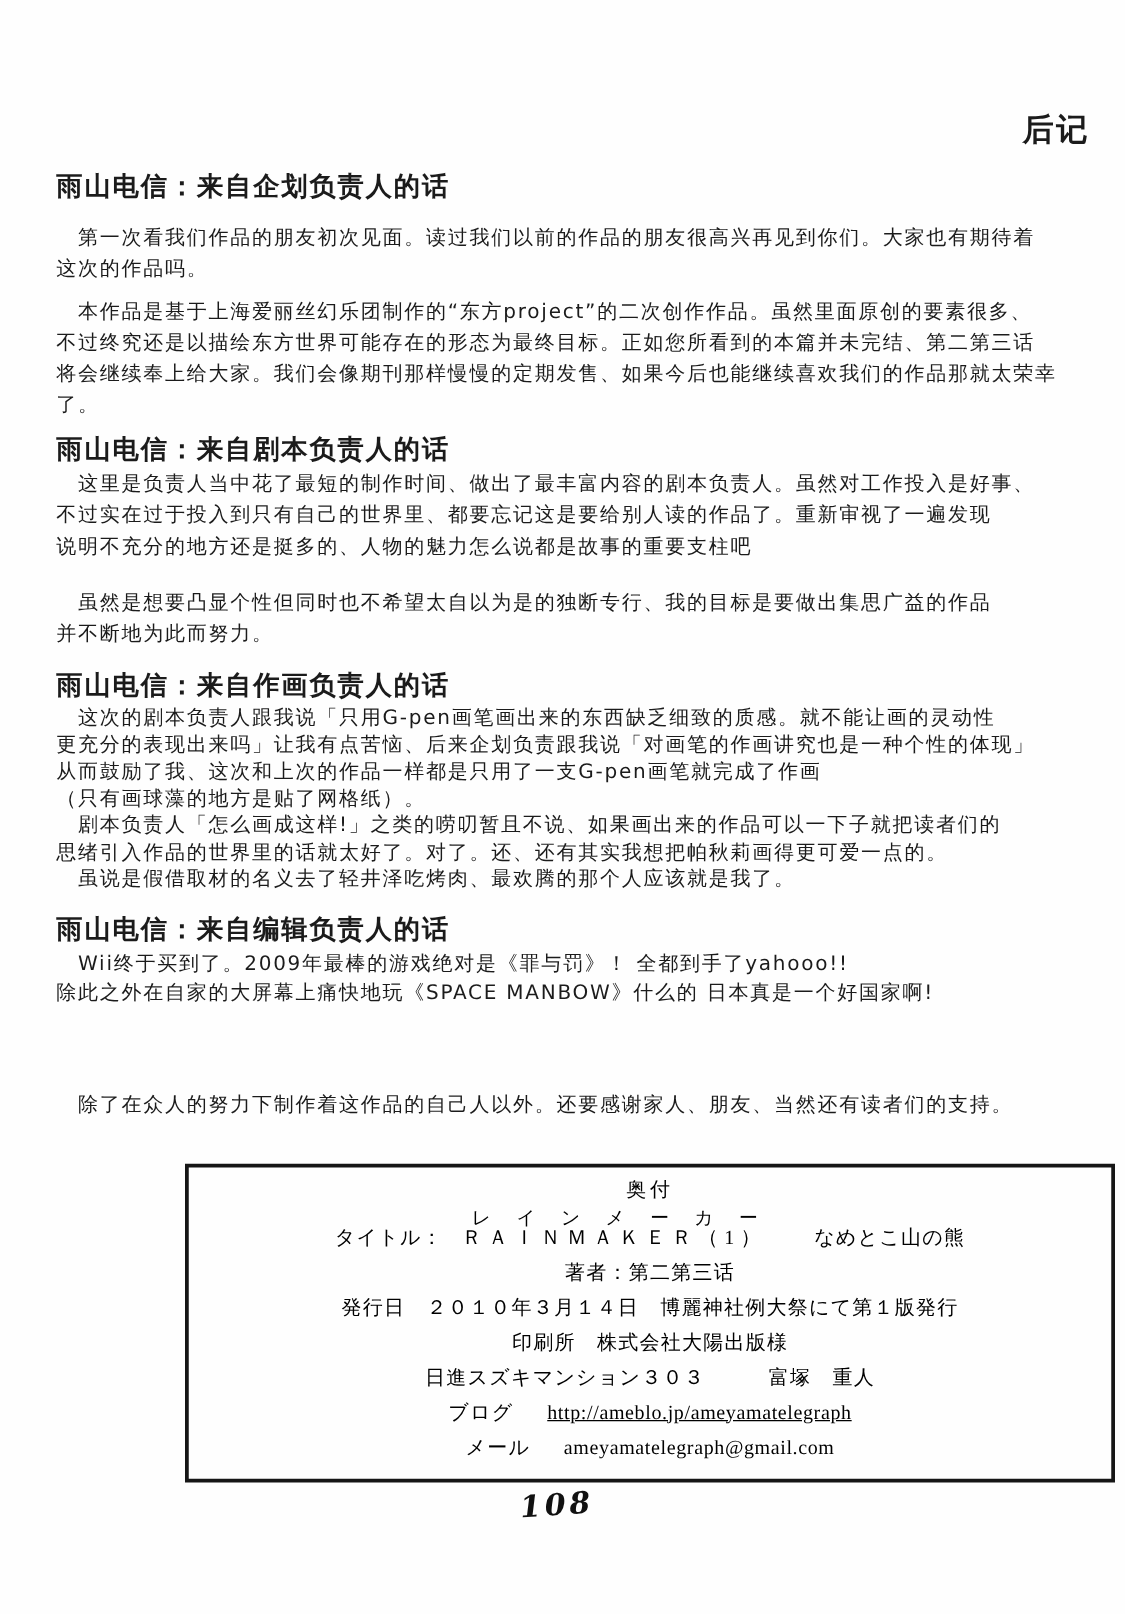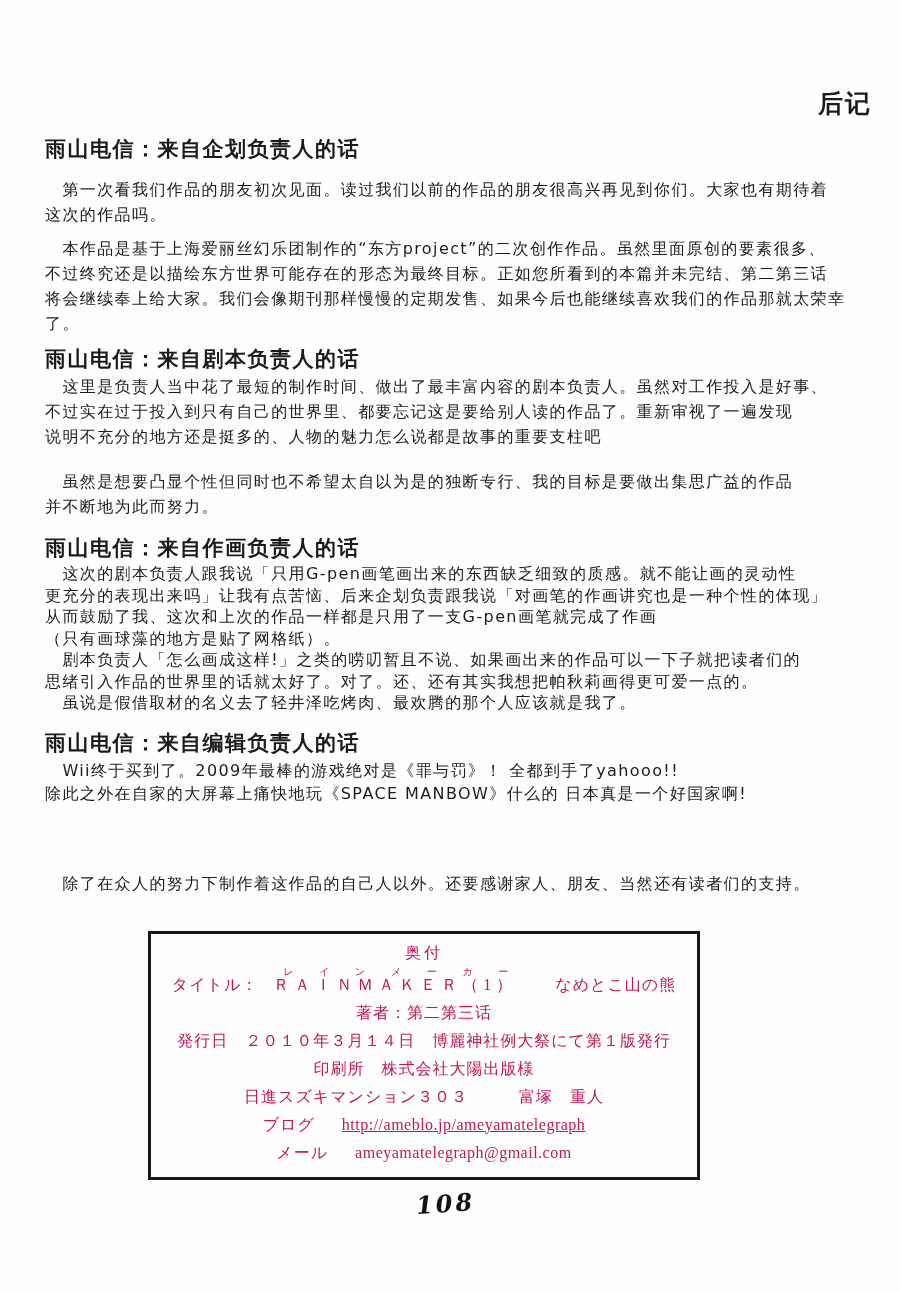--- a/index.html
+++ b/index.html
@@ -50,39 +50,39 @@
   .p-s2b { margin-top: 20px; }
   .h-s3 { margin-top: 16px; }
   .p-s3a { margin-top: 2px; }
   .p-s3b { margin-top: 0; }
   .h-s4 { margin-top: 16px; }
   .p-s4a { margin-top: 3px; line-height: 23px; }
   .p-thanks { margin-top: 66px; }
 
   .colophon {
     box-sizing: border-box;
-    width: 552px;
+    width: 744px;
     margin: 35px 0 0 103px;
     border: 3px solid #161616;
     padding: 10px 16px 16px;
     text-align: center;
     font-family: "Liberation Serif", "DejaVu Serif", serif;
-    color: #be185d;
+    color: #000000;
   }
   .col-line {
     font-size: 16px;
     line-height: 17px;
     margin-top: 11px;
     letter-spacing: 1px;
   }
   .col-header { margin-top: 0; letter-spacing: 3px; }
   .title-line { margin-top: 6px; }
   .title-line ruby { margin: 0 10px; }
   .title-line rt {
-    font-size: 10px;
+    font-size: 15px;
     letter-spacing: 4px;
     font-weight: 400;
   }
   .rainmaker { letter-spacing: 5px; }
   .subtitle-gap { margin-left: 18px; }
   .label-gap { margin-right: 22px; }
   .blog-url {
     text-decoration: underline;
     letter-spacing: 0.5px;
   }

